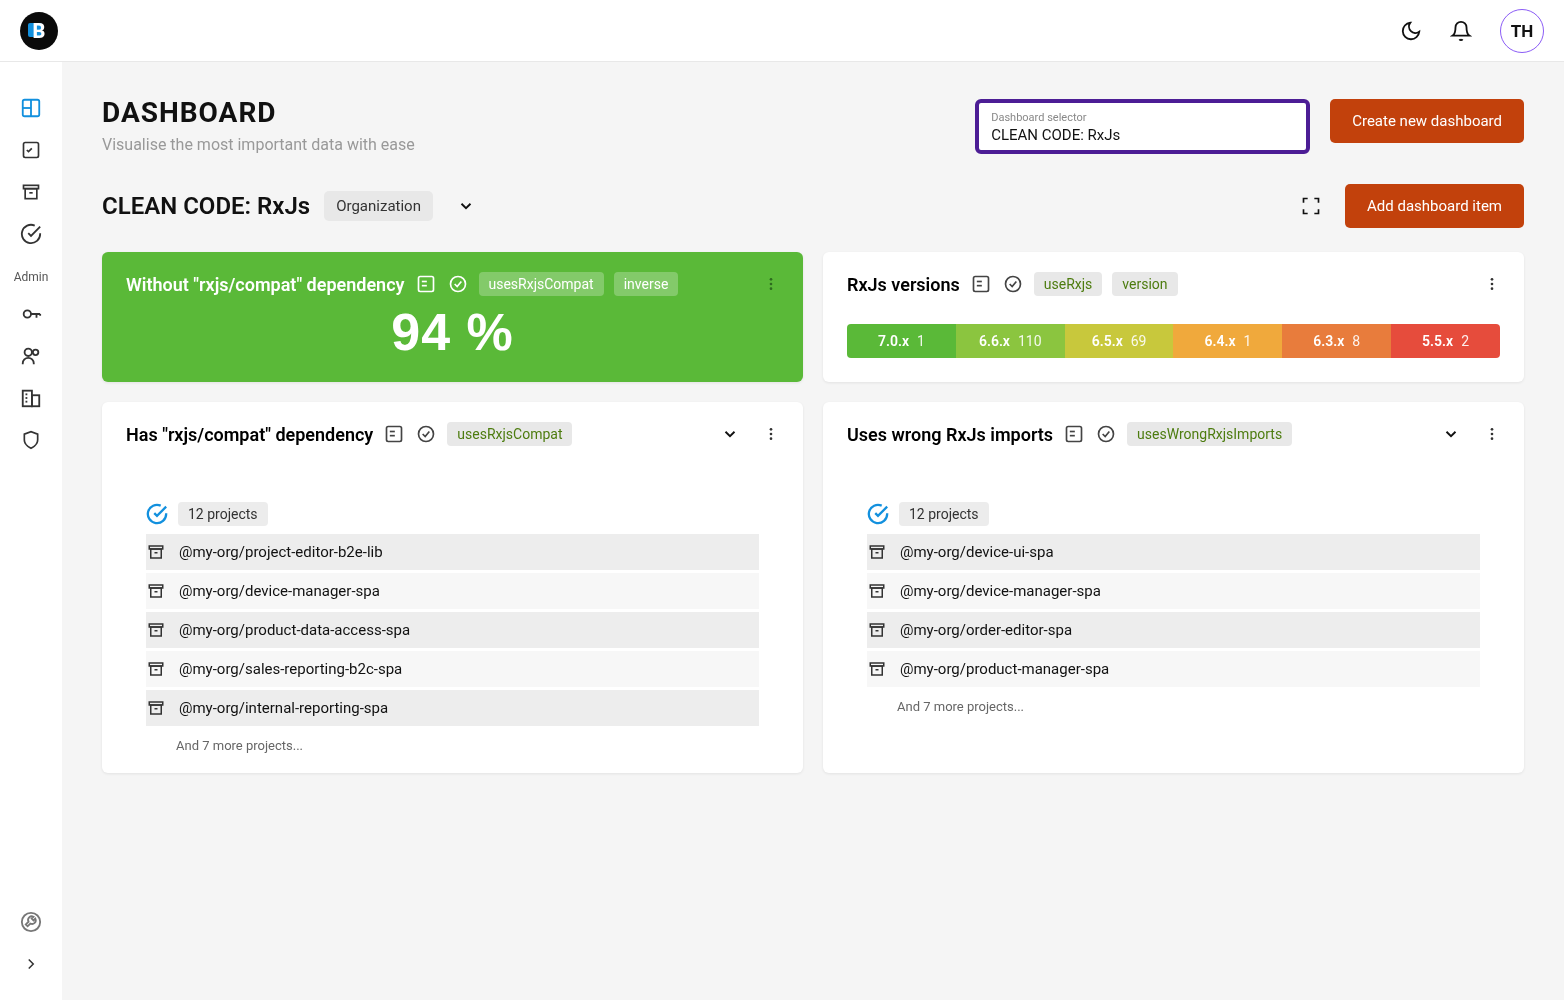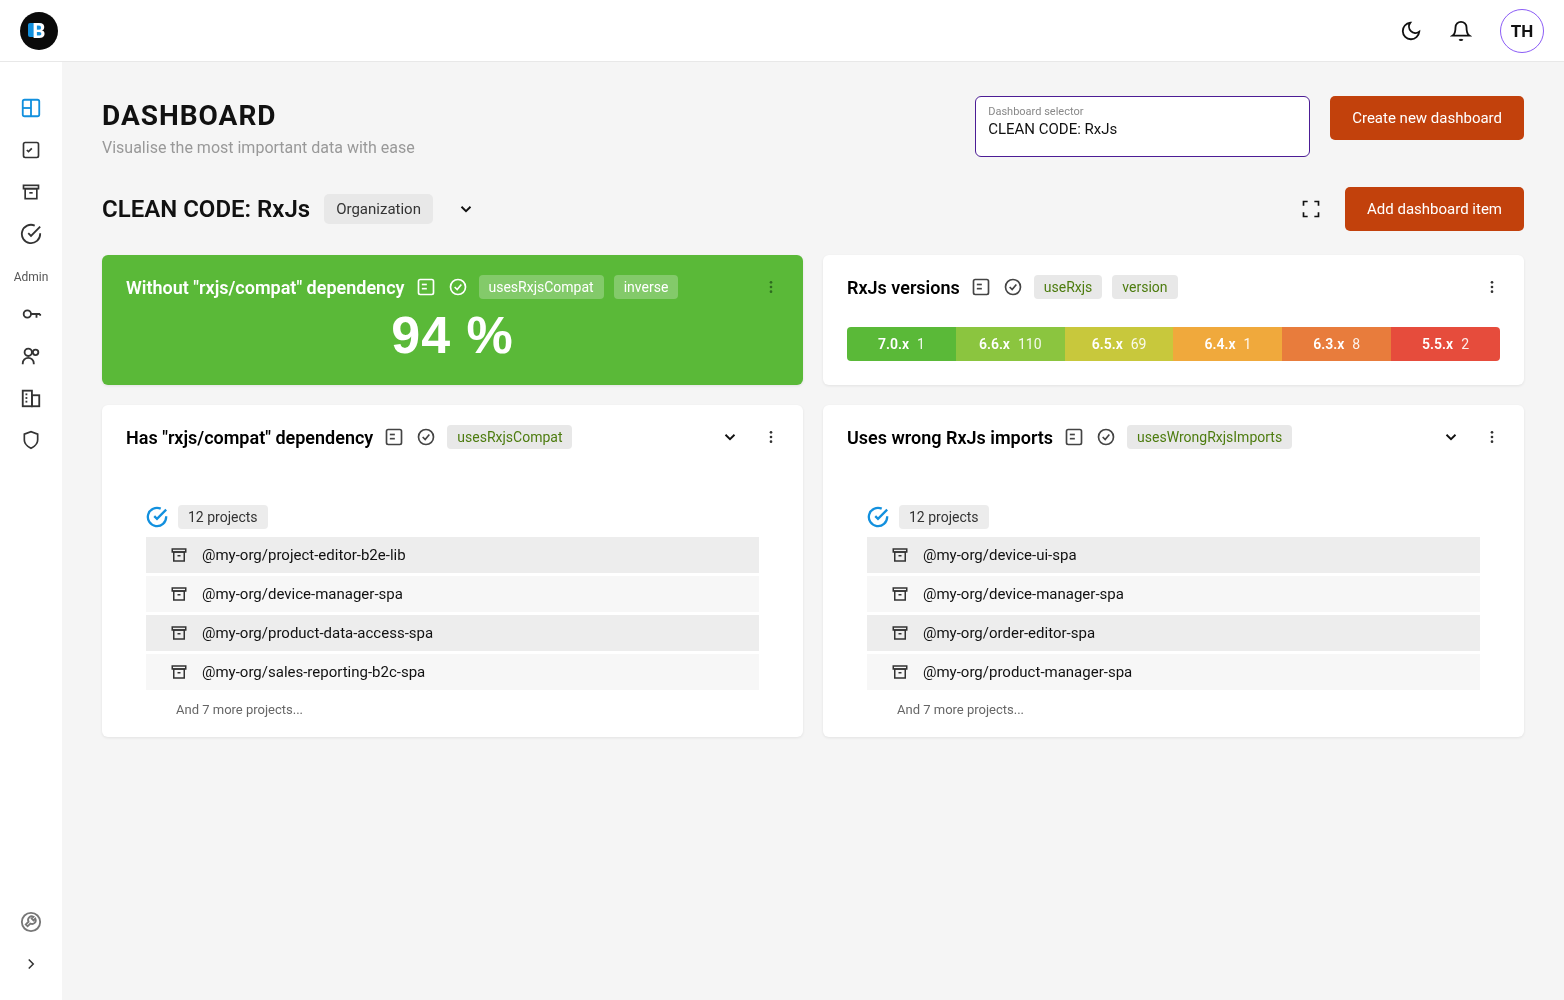--- a/index.html
+++ b/index.html
@@ -20,21 +20,21 @@
 .sidebar .nav-item.active { color:#1290de; }
 .sidebar .admin-label { font-size:12px; color:#555; margin-top:10px; margin-bottom:4px; }
 .sidebar .expand-btn { margin-top:auto; margin-bottom:20px; }
 
 
 .main { position:absolute; left:62px; right:0; top:62px; bottom:0; padding:34px 40px; overflow:auto; }
 .header-row { display:flex; justify-content:space-between; align-items:flex-end; margin-bottom:30px; }
 .page-title { font-size:28px; font-weight:700; letter-spacing:1px; color:#111; }
 .page-subtitle { font-size:16px; color:#999; margin-top:6px; }
 .header-right { display:flex; gap:20px; align-items:flex-start; }
-.selector-box { border:1px solid #4c1d95; border-radius:6px; width:335px; padding:8px 12px 18px; background:#fff; }
+.selector-box { border:4px solid #4c1d95; border-radius:6px; width:335px; padding:8px 12px 6px; background:#fff; }
 .selector-label { font-size:11px; color:#888; margin-bottom:2px; }
 .selector-value { font-size:15px; color:#111; }
 .btn-primary { background:#c2410c; color:#fff; border:none; border-radius:5px; padding:13px 22px; font-size:15px; cursor:pointer; }
 
 .title-row { display:flex; align-items:center; justify-content:space-between; margin-bottom:24px; }
 .title-left { display:flex; align-items:center; gap:14px; }
 .dash-title { font-size:24px; font-weight:600; color:#111; }
 .chip-lg { background:#e8e8e8; padding:6px 12px; border-radius:5px; font-size:15px; color:#333; }
 .chevron-btn { cursor:pointer; color:#111; margin-left:10px; }
 .title-right { display:flex; align-items:center; gap:24px; }
@@ -56,21 +56,21 @@
 .vseg { display:flex; align-items:center; justify-content:center; gap:8px; color:#fff; font-size:14px; font-weight:500; }
 .vseg .vlabel { font-weight:600; }
 .vseg .vcount { font-weight:400; opacity:0.9; }
 
 .card-header .expand-chevron { margin-left:auto; cursor:pointer; color:#111; }
 .card-body { margin-top:56px; padding:0 20px; }
 .count-row { display:flex; align-items:center; gap:10px; margin-bottom:8px; }
 .check-blue { color:#1290de; }
 .count-chip { background:#ececec; padding:4px 10px; border-radius:4px; font-size:14px; color:#333; }
 .proj-list { display:flex; flex-direction:column; gap:3px; }
-.proj-item { display:flex; align-items:center; gap:14px; padding:9px 24px; background:#ededed; font-size:15px; color:#111; cursor:pointer; }
+.proj-item { display:flex; align-items:center; gap:14px; padding:9px 1px; background:#ededed; font-size:15px; color:#111; cursor:pointer; }
 .proj-item:nth-child(even) { background:#f7f7f7; }
 .more-text { font-size:13px; color:#666; margin-top:12px; margin-left:30px; }
 
 svg { display:block; }
 </style>
 </head>
 <body>
 
 <div class="topbar">
   <div class="logo">
@@ -350,20 +350,28 @@
               <span>@my-org/product-data-access-spa</span>
             </div>
             <div class="proj-item">
               <svg width="18" height="18" viewBox="0 0 24 24" fill="none" stroke="#333" stroke-width="2">
                 <rect x="3" y="4" width="18" height="4"></rect>
                 <rect x="5" y="8" width="14" height="12"></rect>
                 <line x1="10" y1="13" x2="14" y2="13"></line>
               </svg>
               <span>@my-org/sales-reporting-b2c-spa</span>
             </div>
+            <div class="proj-item">
+              <svg width="18" height="18" viewBox="0 0 24 24" fill="none" stroke="#333" stroke-width="2">
+                <rect x="3" y="4" width="18" height="4"></rect>
+                <rect x="5" y="8" width="14" height="12"></rect>
+                <line x1="10" y1="13" x2="14" y2="13"></line>
+              </svg>
+              <span>@my-org/internal-reporting-spa</span>
+            </div>
           </div>
         <div class="more-text">And 7 more projects...</div>
       </div>
     </div>
 
     <div class="card">
       <div class="card-header">
         <div class="card-title">Uses wrong RxJs imports</div>
         <div class="h-icon">
           <svg width="20" height="20" viewBox="0 0 24 24" fill="none" stroke="#444" stroke-width="2">

